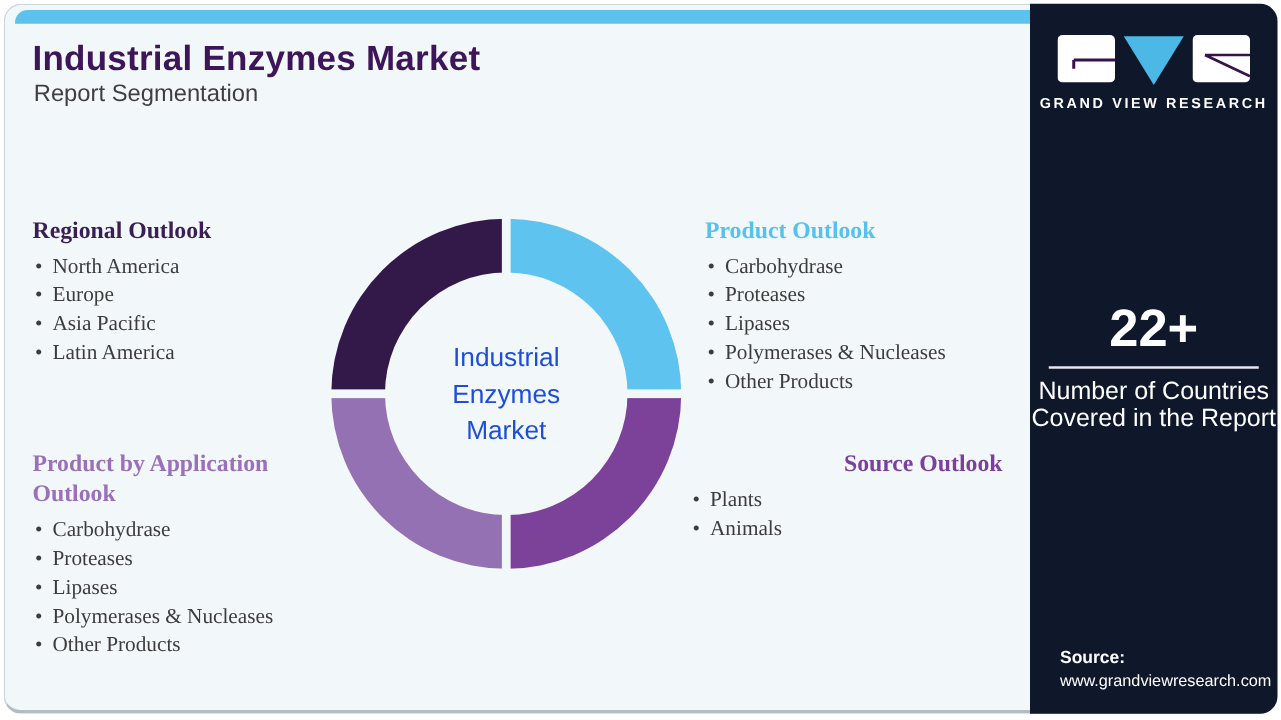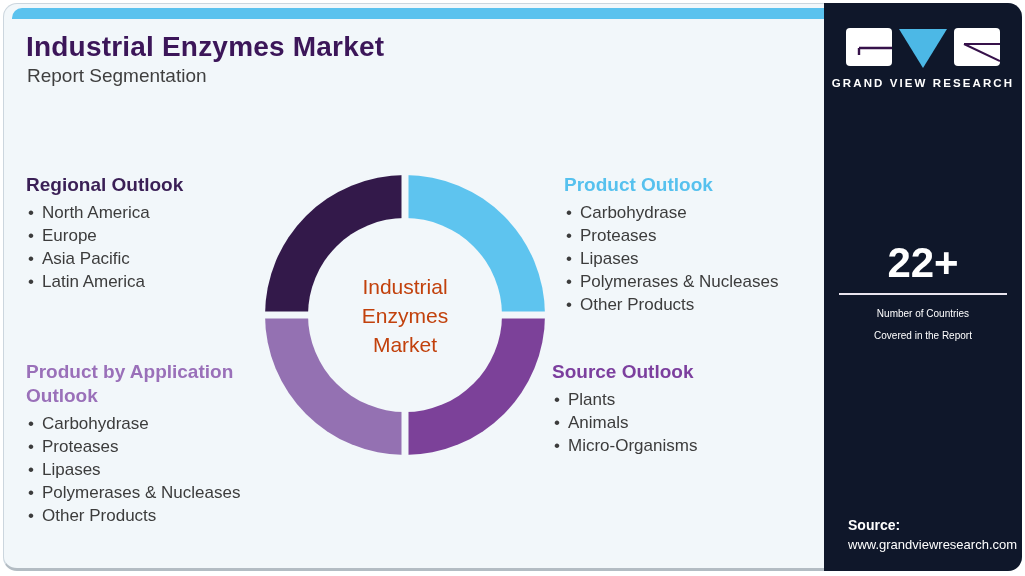--- a/index.html
+++ b/index.html
@@ -20,46 +20,46 @@
   .page-title {
     position:absolute; left:22px; top:27px;
     font-size:28px; font-weight:800; color:#3c1659; letter-spacing:0.2px;
   }
   .page-subtitle {
     position:absolute; left:23px; top:61px;
     font-size:19px; color:#3f3f3f;
   }
 
   
-  .section { position:absolute; }
+  .section { position:absolute;font-family:Liberation Serif, serif; }
   .section h2 { font-size:19px; font-weight:700; margin-bottom:4px; line-height:24px; }
   .section ul { list-style:none; }
   .section li {
     position:relative; padding-left:16px; font-size:17px; color:#3c3c3c;
     line-height:23px;
   }
   .section li::before { content:"•"; position:absolute; left:2px; color:#3c3c3c; }
 
   .sec-regional    { left:22px;  top:169px; width:240px; }
   .sec-regional h2 { color:#3a1f55; }
   .sec-product     { left:560px; top:169px; width:270px; }
   .sec-product h2  { color:#56c1ee; }
   .sec-application { left:22px;  top:356px; width:238px; }
   .sec-application h2 { color:#9a70b9; }
   .sec-source      { left:548px; top:356px; width:250px; }
-  .sec-source h2   { color:#7c3f9e; }
+  .sec-source h2   { color:#7c3f9e;text-align:right; }
 
   
   .donut-wrap { position:absolute; left:256px; top:166px; width:290px; height:290px; }
   .donut-center {
     position:absolute; left:0; top:0; width:290px; height:290px;
     display:flex; flex-direction:column; align-items:center; justify-content:center;
     text-align:center; pointer-events:none;
   }
-  .donut-center div { font-size:21px; color:#c2410c; line-height:29px; }
+  .donut-center div { font-size:21px; color:#1d4ed8; line-height:29px; }
 
   
   .sidebar {
     position:absolute; left:824px; top:3px; width:198px; height:568px;
     background:#0f172a; border-radius:0 14px 14px 0;
   }
   .logo { position:absolute; top:25px; left:0; width:100%; text-align:center; }
   .logo-row { display:flex; justify-content:center; align-items:flex-start; gap:7px; }
   .logo-block { width:46px; height:38px; }
   .logo-tri {
@@ -68,21 +68,21 @@
     border-top:39px solid #4cb8e6;
   }
   .logo-text {
     margin-top:9px; color:#ffffff; font-size:11.5px; font-weight:700;
     letter-spacing:2.1px; white-space:nowrap;
   }
 
   .stat { position:absolute; top:237px; left:0; width:100%; text-align:center; color:#fff; }
   .stat-value { font-size:42px; font-weight:800; line-height:46px; }
   .stat-divider { width:168px; height:0; border-top:2px solid #e9e4ee; margin:7px auto 8px auto; }
-  .stat-label { font-size:10px; line-height:21.5px; color:#ffffff; }
+  .stat-label { font-size:20px; line-height:21.5px; color:#ffffff; }
 
   .source { position:absolute; left:24px; bottom:17px; color:#ffffff; }
   .source-label { font-size:14px; font-weight:700; line-height:20px; }
   .source-url { font-size:13px; line-height:19px; }
 </style>
 </head>
 <body>
 
 <div class="stage">
   <div class="card">
@@ -121,21 +121,20 @@
         <li>Polymerases &amp; Nucleases</li>
         <li>Other Products</li>
       </ul>
     </div>
 
     <div class="section sec-source">
       <h2>Source Outlook</h2>
       <ul>
         <li>Plants</li>
         <li>Animals</li>
-        <li>Micro-Organisms</li>
       </ul>
     </div>
 
     <div class="donut-wrap">
       <div id="donut-svg-wrap"><svg width="290" height="290" viewBox="0 0 290 290">
             <path d="M145,145 L145.00,5.00 A140,140 0 0 1 285.00,145.00 Z" fill="#5ec4ef"></path>
             <path d="M145,145 L285.00,145.00 A140,140 0 0 1 145.00,285.00 Z" fill="#7c4199"></path>
             <path d="M145,145 L145.00,285.00 A140,140 0 0 1 5.00,145.00 Z" fill="#9471b2"></path>
             <path d="M145,145 L5.00,145.00 A140,140 0 0 1 145.00,5.00 Z" fill="#33194a"></path>
             <rect x="141.5" y="0" width="7" height="290" fill="#f2f7fa"></rect>

